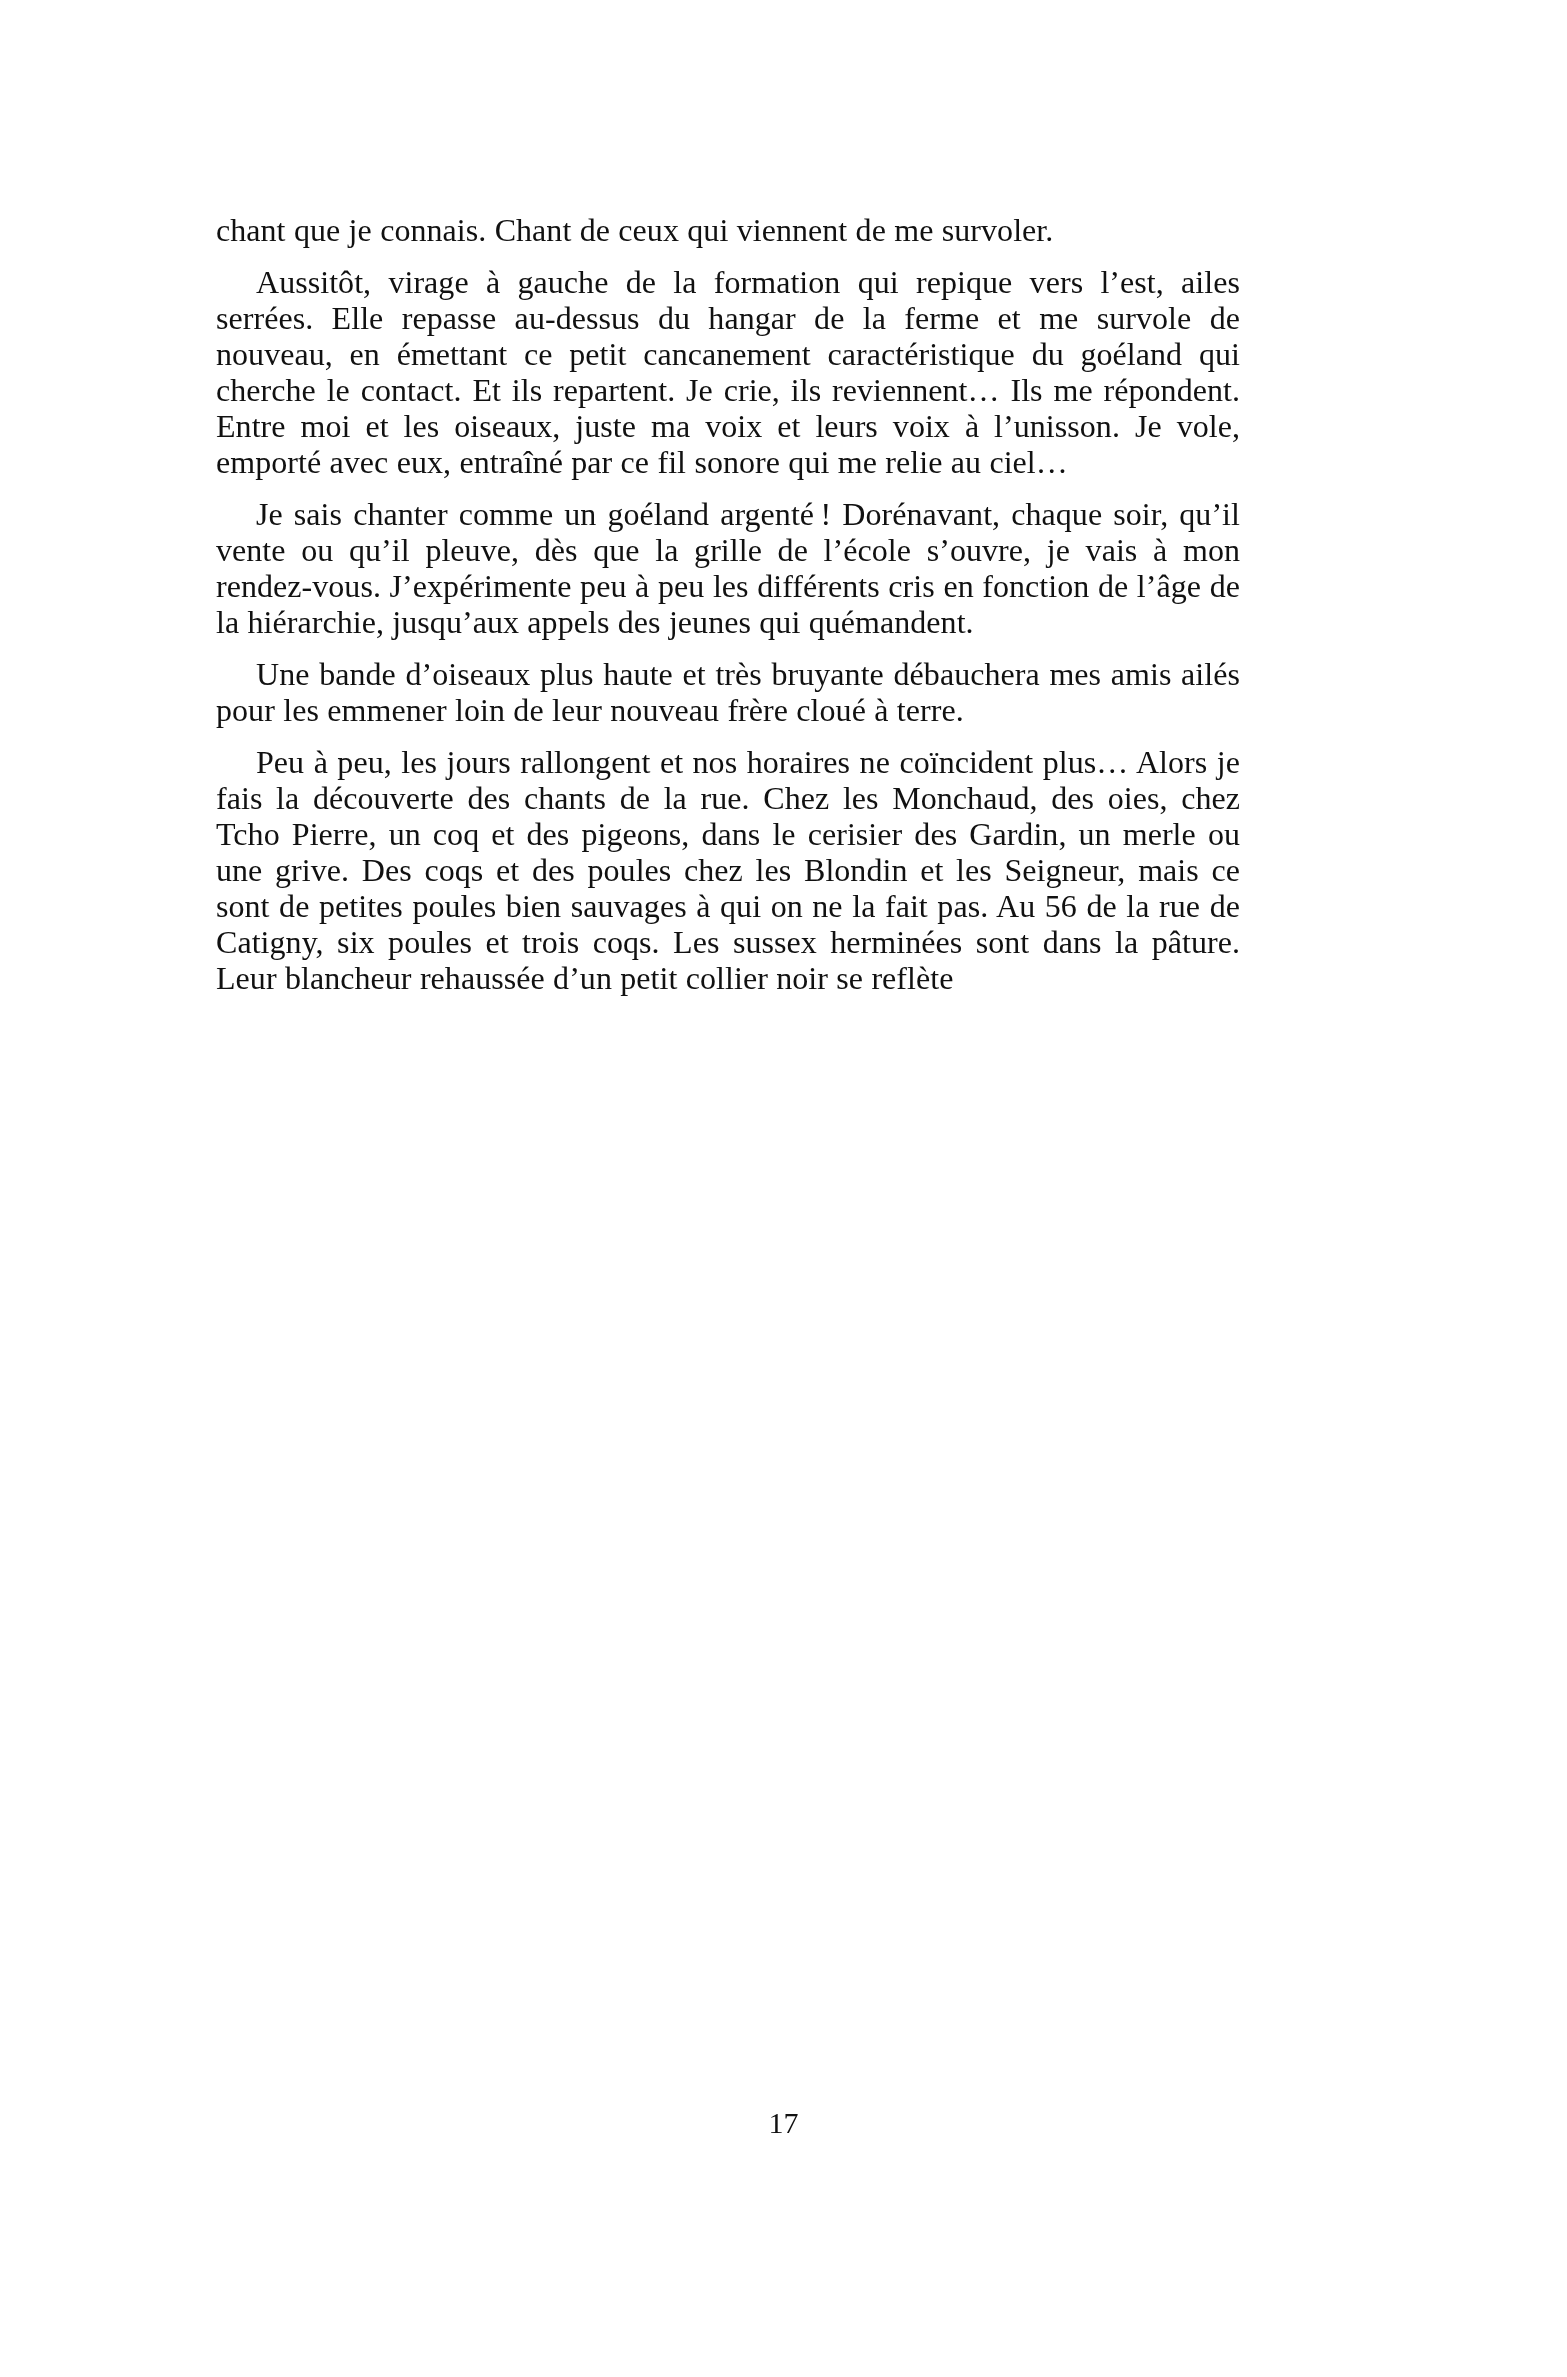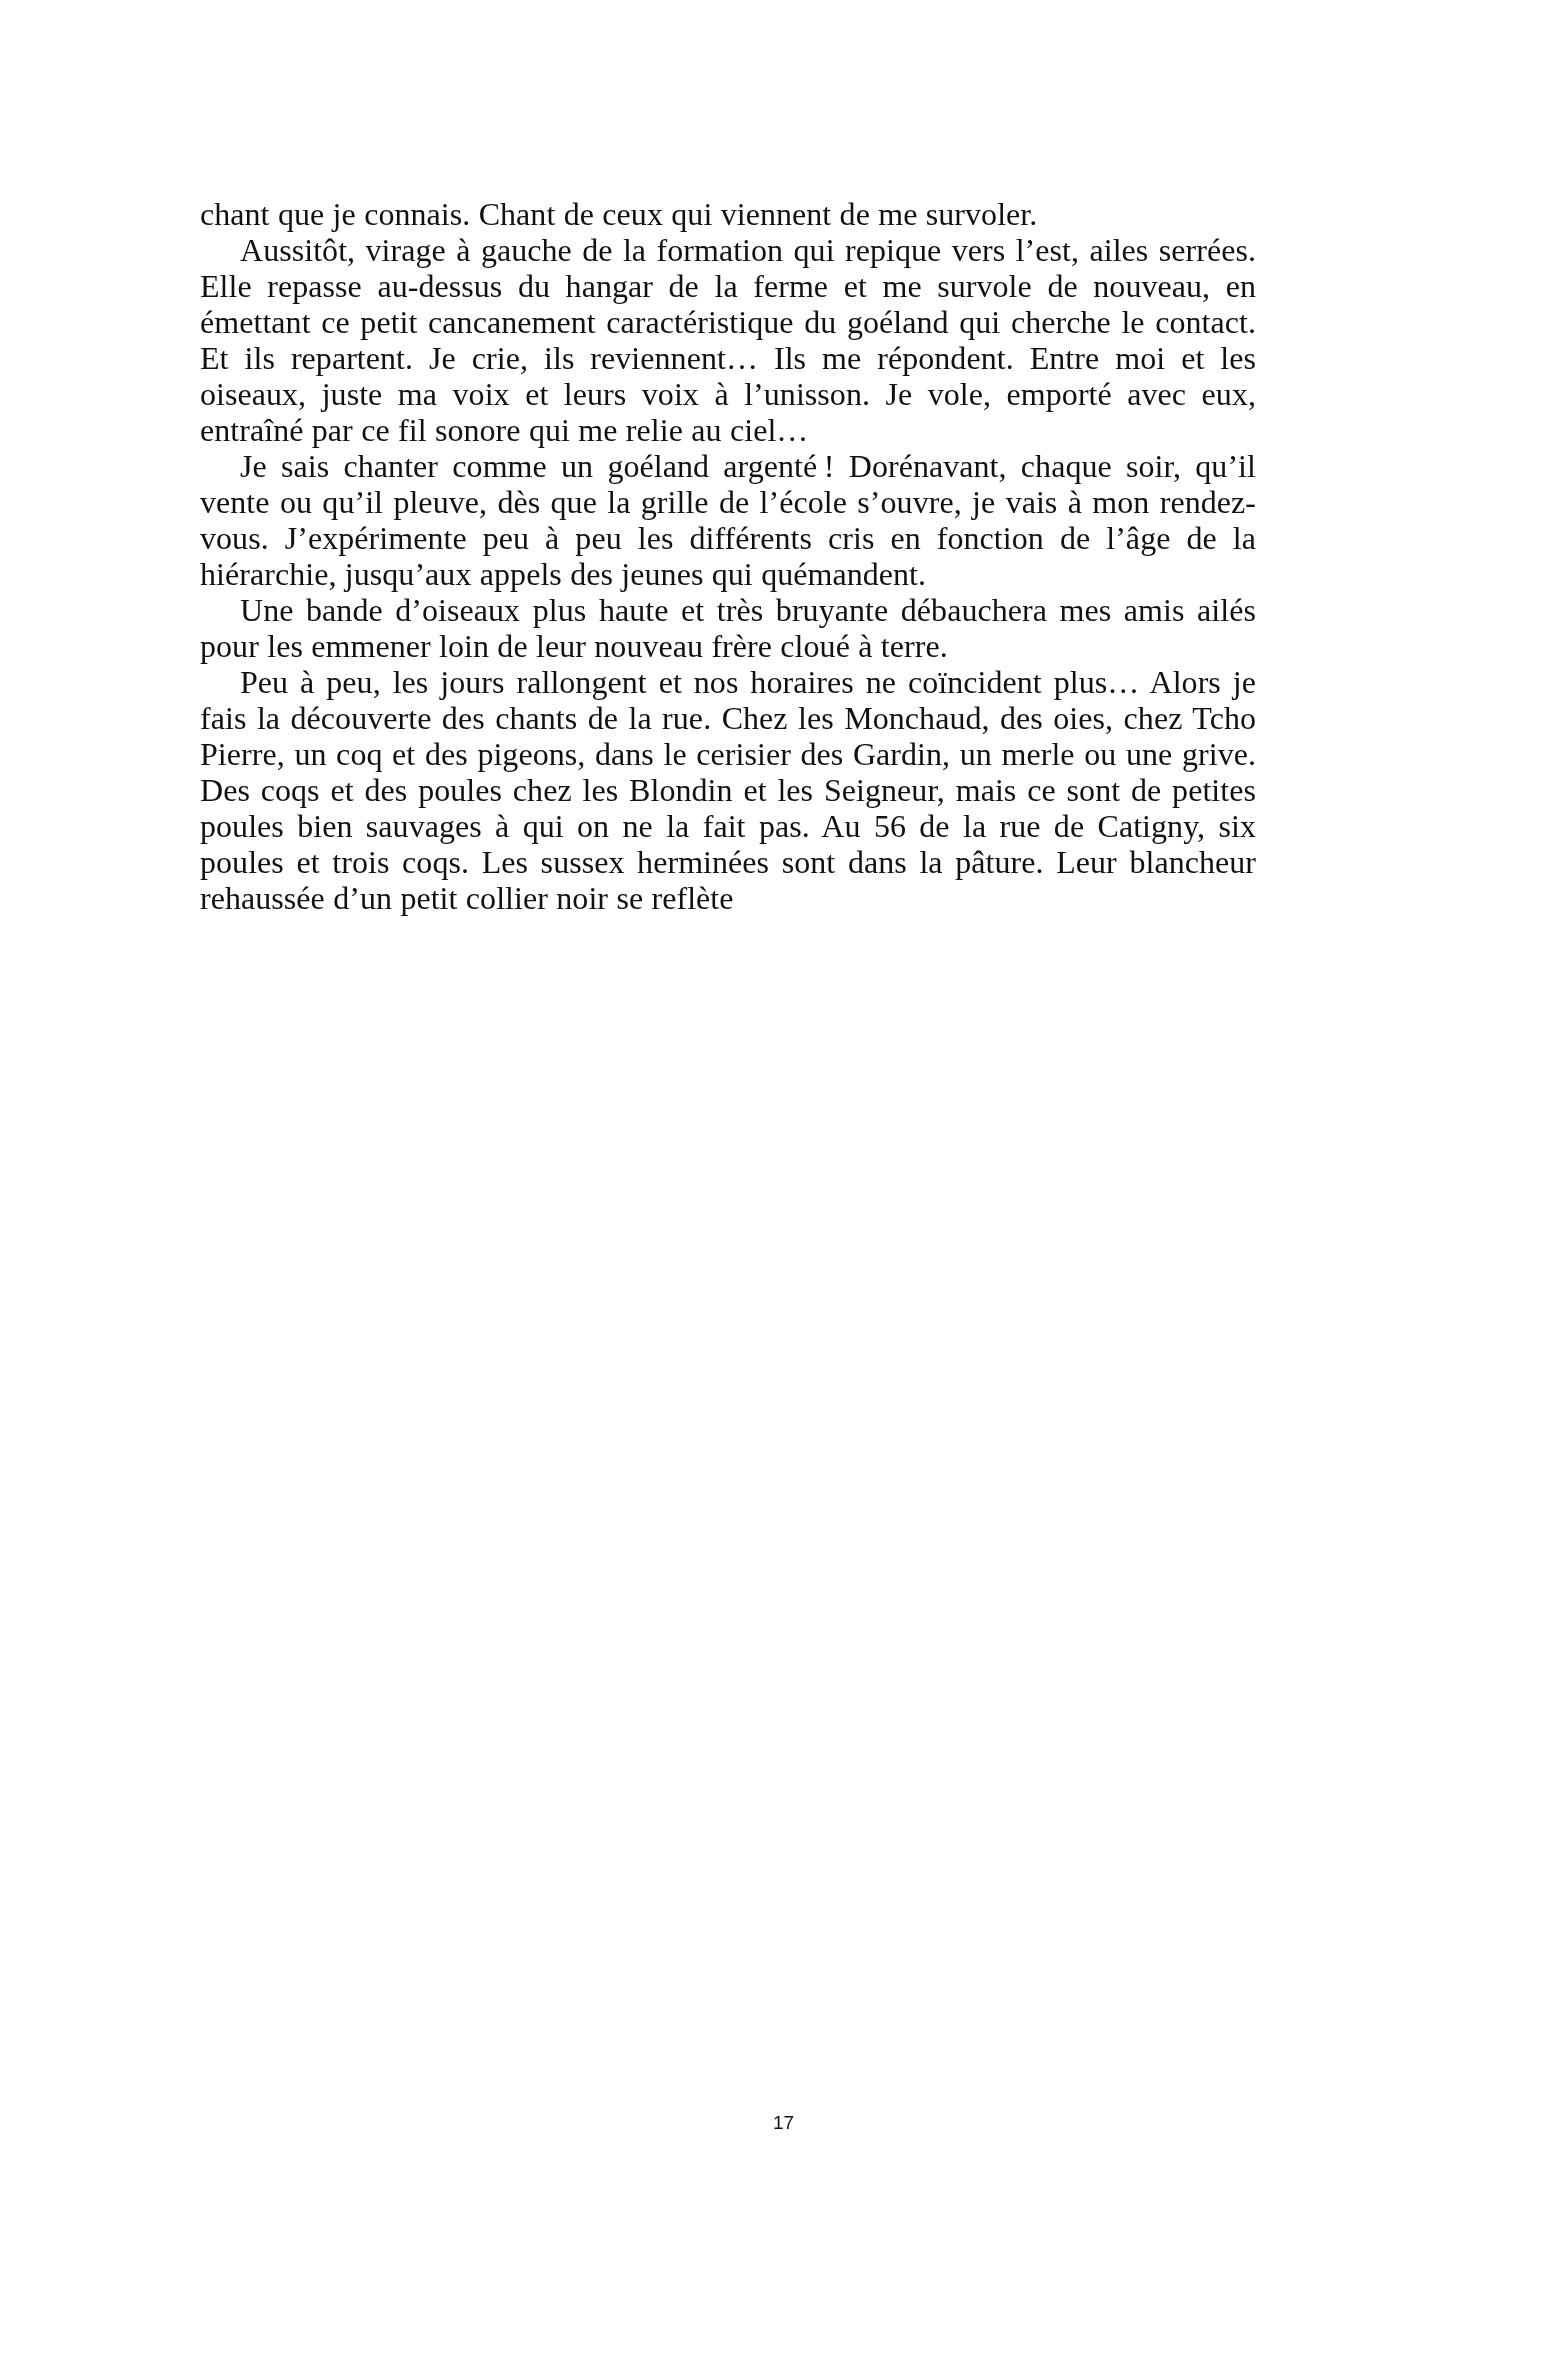--- a/index.html
+++ b/index.html
@@ -25,21 +25,21 @@
   }
 
   .text-block {
     position: absolute;
     left: 200px;
     top: 196px;
     width: 1056px;
   }
 
   .para {
-    margin: 0;
+    margin: 16px;
     font-size: 32px;
     line-height: 36px;
     text-align: justify;
     text-justify: inter-word;
     -webkit-hyphens: none;
     hyphens: none;
     letter-spacing: 0.05px;
     word-spacing: 0.3px;
   }
 
@@ -60,24 +60,24 @@
   .para.no-stretch::after {
     content: none;
   }
 
   .folio {
     position: absolute;
     left: 0;
     top: 2106px;
     width: 1567px;
     text-align: center;
-    font-size: 19px;
+    font-size: 30px;
     line-height: 34px;
     color: #111111;
-    font-family: Liberation Sans, sans-serif;
+    font-family: Liberation Serif, serif;
   }
 </style>
 </head>
 <body>
 
 <div class="page">
 
   <div class="text-block">
 
     <p class="para cont no-stretch">chant que je connais. Chant de ceux qui viennent de me survoler.</p>

